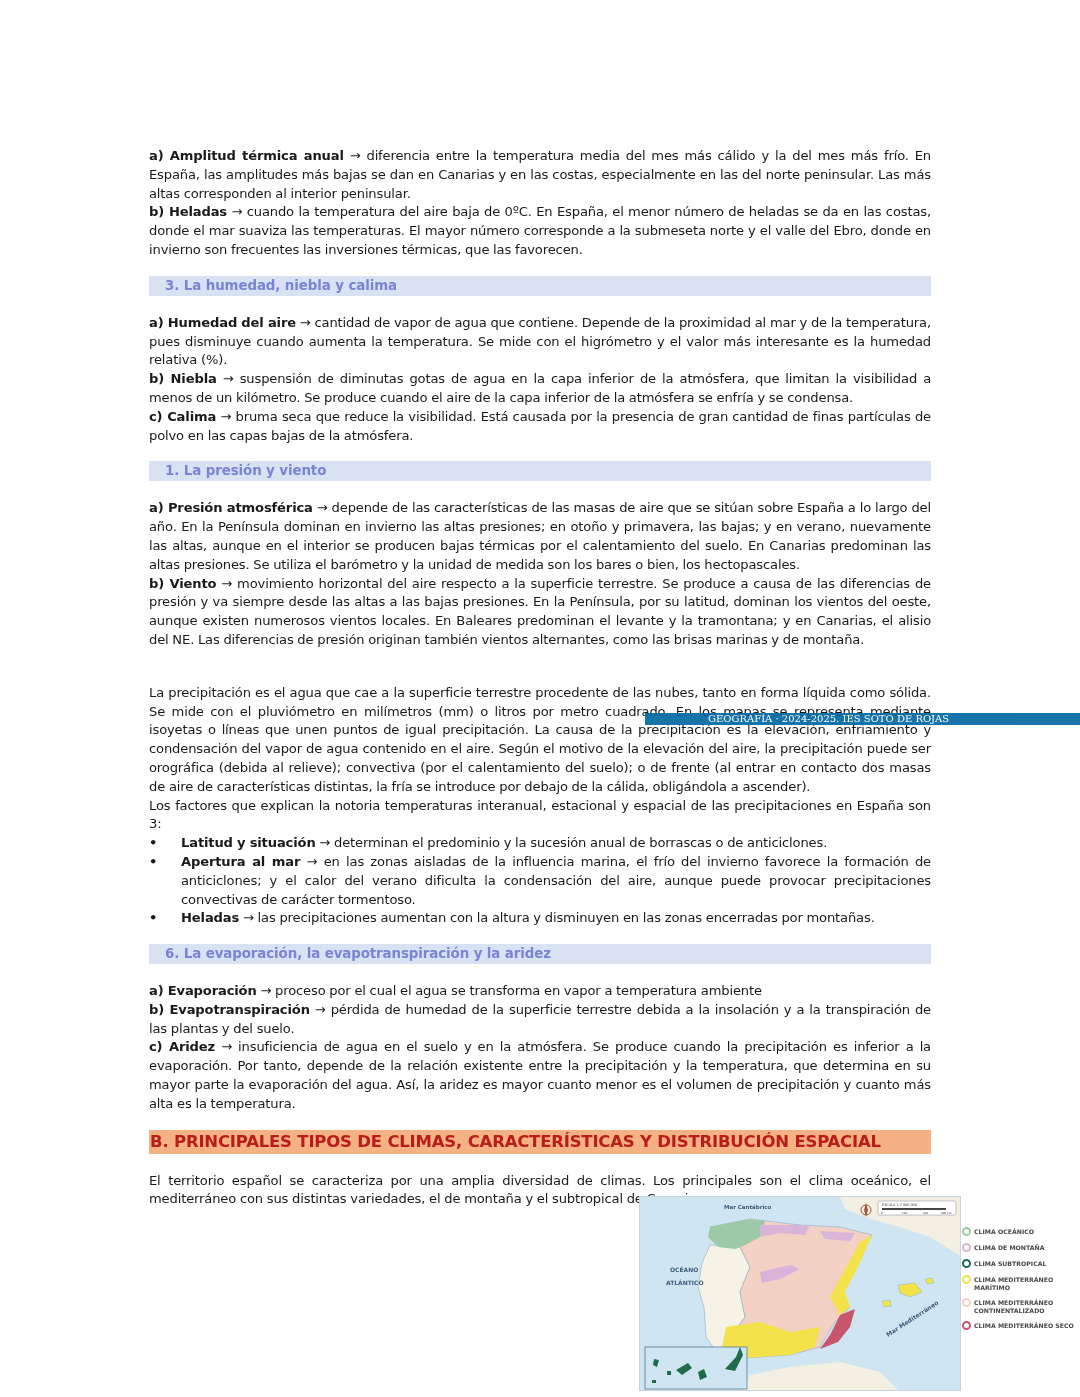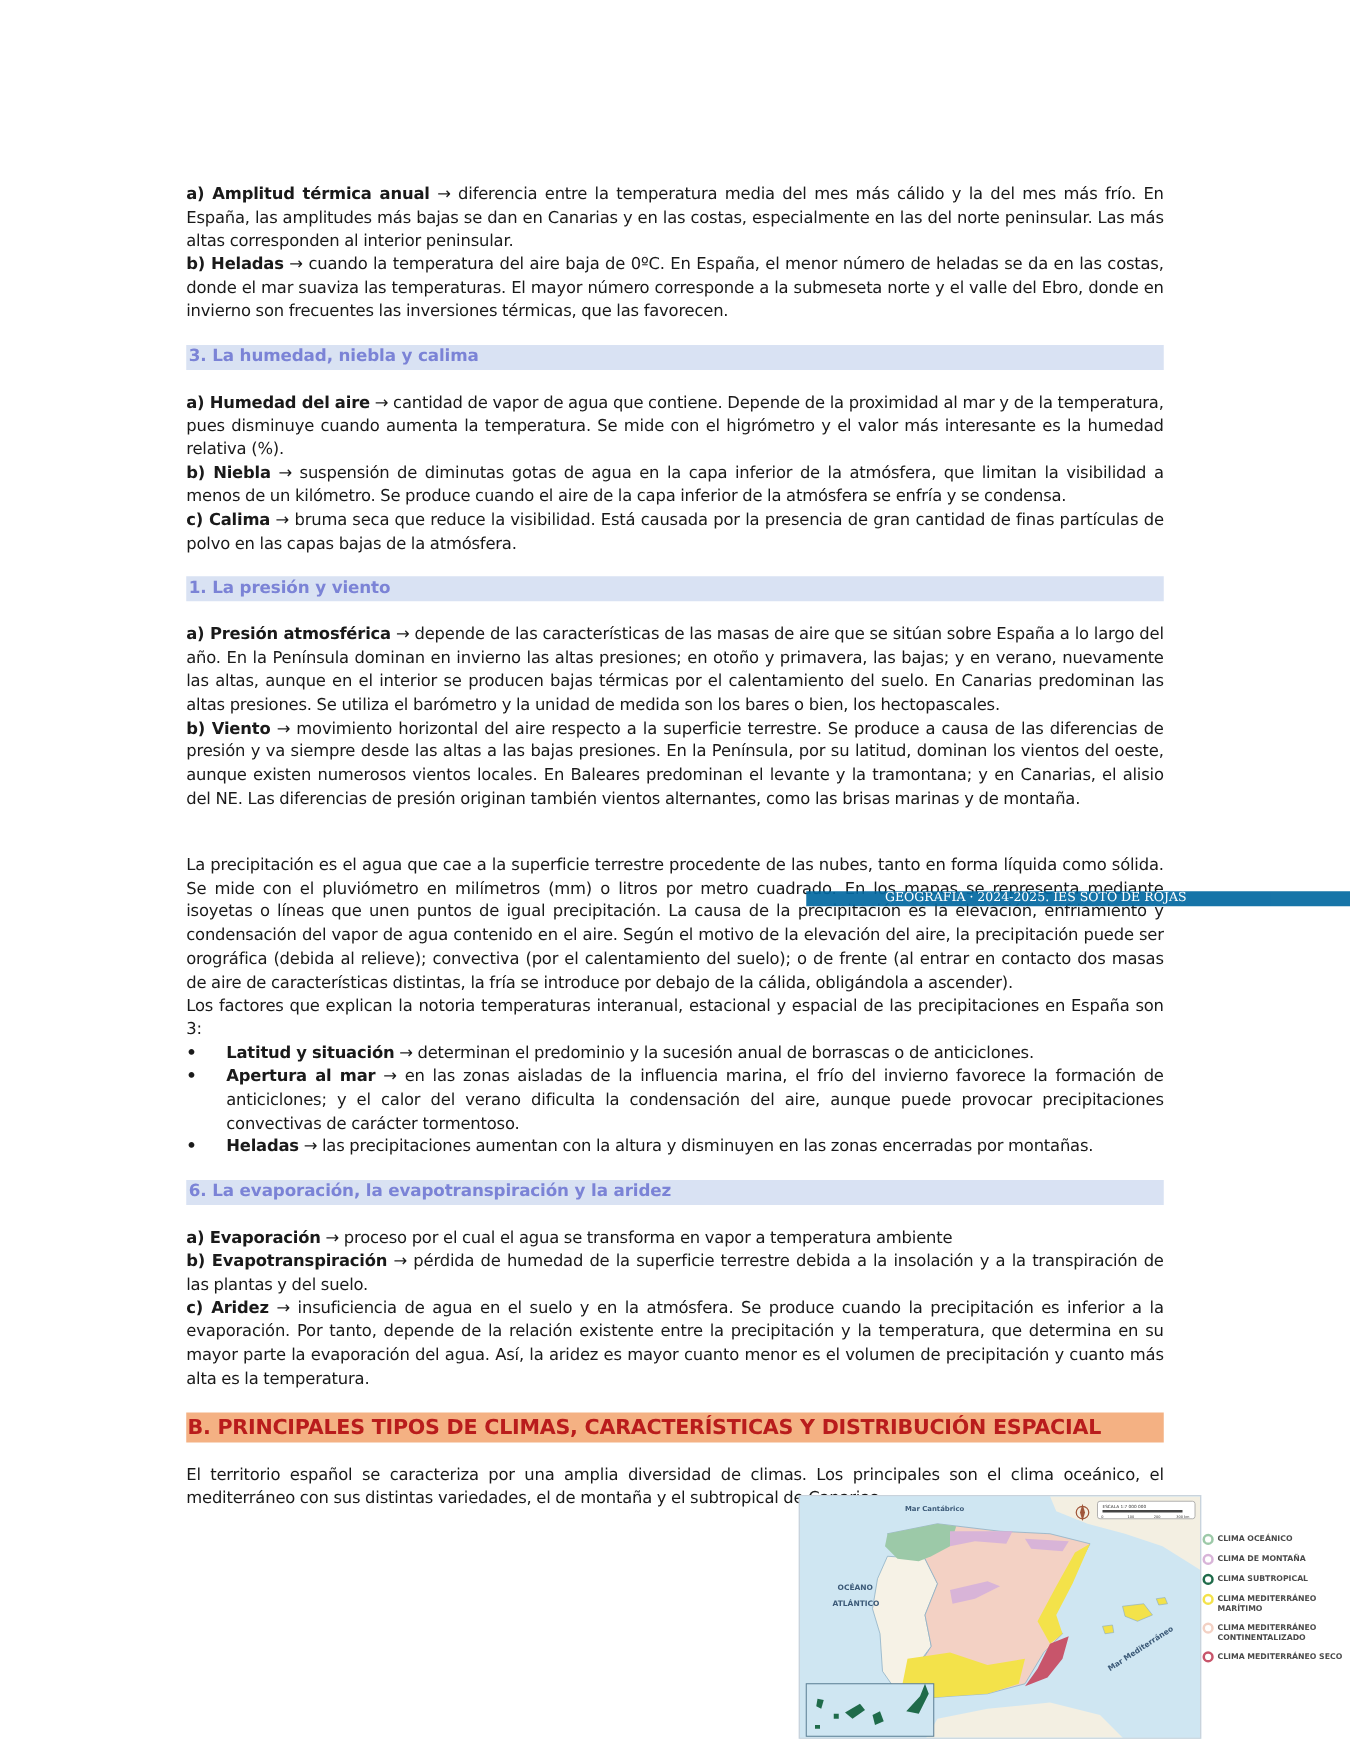--- a/index.html
+++ b/index.html
@@ -17,21 +17,21 @@
   }
   p.par b { font-weight: bold; }
 
   .sec-head {
     background: #d9e2f3;
     color: #7b83d6;
     font-weight: bold;
     font-size: 13.4px;
     height: 20px;
     line-height: 20px;
-    padding-left: 2px;
+    padding-left: 16px;
     letter-spacing: -0.1px;
   }
 
   .big-head {
     background: #f4b183;
     color: #b91c1c;
     font-weight: bold;
     font-size: 16.5px;
     height: 24px;
     line-height: 24px;

